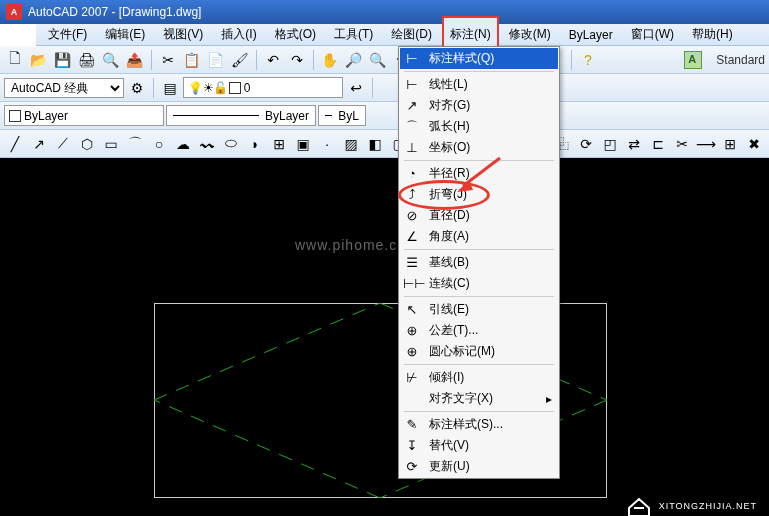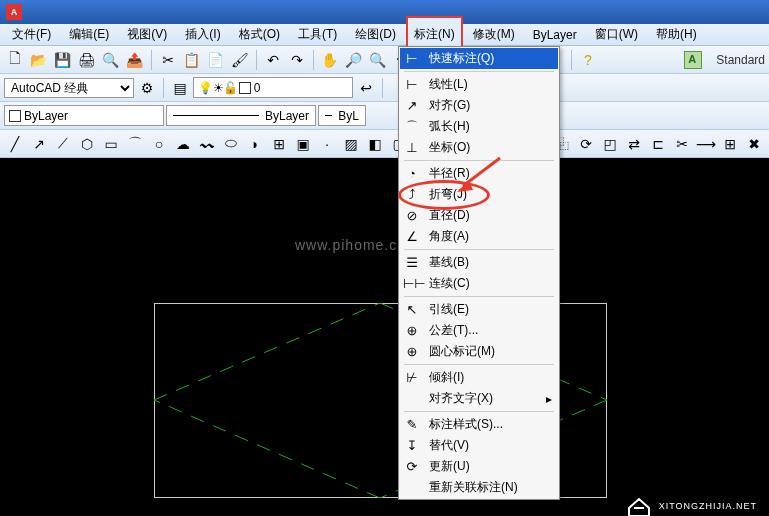--- a/index.html
+++ b/index.html
@@ -1,26 +1,26 @@
 <!DOCTYPE html>
 <html><head>
 <meta charset="utf-8">
 <style>
 * { margin: 0; padding: 0; box-sizing: border-box; font-family: "Microsoft YaHei", SimSun, Arial, sans-serif; font-size: 12px; }
 body { background: #fff; width: 769px; height: 516px; overflow: hidden; position: relative; }
 .titlebar { background: linear-gradient(#3a78d6, #2558a8); color: #fff; height: 24px; display: flex; align-items: center; padding: 0 6px; }
 .titlebar .app-icon { width: 16px; height: 16px; background: #d33; margin-right: 6px; display: inline-flex; align-items: center; justify-content: center; font-size: 9px; font-weight: bold; }
-.menubar { background: linear-gradient(#e9f2fb, #d7e6f7); height: 22px; display: flex; align-items: center; padding: 0 4px; gap: 2px; border-bottom: 1px solid #a6c0de; }
+.menubar { background: linear-gradient(#e9f2fb, #d7e6f7); height: 22px; display: flex; align-items: center; padding: 0 4px; gap: 2px; border-bottom: 1px solid #a6c0de; margin-left: 36px; }
 .menubar .mitem { padding: 2px 8px; cursor: default; }
 .menubar .mitem.highlighted { border: 2px solid #e83b2e; padding: 8px 6px; background: #e3eefb; }
 .toolbar { background: linear-gradient(#f3f7fc, #dde9f5); height: 28px; display: flex; align-items: center; padding: 2px 4px; gap: 2px; border-bottom: 1px solid #b4cce5; }
 .tbtn { width: 22px; height: 22px; display: inline-flex; align-items: center; justify-content: center; border: 1px solid transparent; font-size: 14px; }
 .sep { width: 1px; height: 20px; background: #a6c0de; margin: 0 3px; }
 .toolbar input[type=text], .toolbar select { height: 20px; border: 1px solid #999; font-size: 12px; background: #fff; padding: 0 2px; }
-.workspace-sel { width: 130px; }
+.workspace-sel { width: 120px; }
 .swatch { width: 12px; height: 12px; display: inline-block; border: 1px solid #333; background: #fff; vertical-align: middle; margin-right: 3px; }
 .layer-combo { display: inline-flex; align-items: center; border: 1px solid #999; background: #fff; height: 21px; padding: 0 4px; width: 160px; }
 .line-combo { display: inline-flex; align-items: center; border: 1px solid #999; background: #fff; height: 21px; padding: 0 6px; width: 150px; }
 .line-preview { flex: 1; height: 0; border-top: 1px solid #000; margin-right: 6px; }
 .style-label { margin-left: 12px; color: #333; }
 .canvas { background: #000; height: 370px; position: relative; overflow: hidden; }
 .rect { position: absolute; border: 1px solid #ccc; left: 154px; top: 145px; width: 453px; height: 195px; }
 svg.diamond { position: absolute; left: 154px; top: 145px; }
 .diamond line { stroke: #1fa81f; stroke-dasharray: 14 10; }
 .watermark1 { position: absolute; left: 295px; top: 79px; color: #666; font-size: 14px; font-family: Arial; letter-spacing: 1px; }
@@ -35,20 +35,21 @@
 .arrow-red { position: absolute; left: 455px; top: 156px; z-index: 60; }
 .arrow-red svg { width: 50px; height: 40px; }
 .std-icon { width: 18px; height: 18px; background: #b8dca8; border: 1px solid #5a9a3a; position: relative; }
 .std-icon::after { content: "A"; position: absolute; left: 3px; top: 1px; font-size: 11px; color: #2a6a1a; font-weight: bold; }
 </style>
 </head>
 <body>
 
 <div class="titlebar">
   <span class="app-icon">A</span>
+  <span>AutoCAD 2007 - [Drawing1.dwg]</span>
 </div>
 
 <div class="menubar">
   <span class="mitem">文件(F)</span>
   <span class="mitem">编辑(E)</span>
   <span class="mitem">视图(V)</span>
   <span class="mitem">插入(I)</span>
   <span class="mitem">格式(O)</span>
   <span class="mitem">工具(T)</span>
   <span class="mitem">绘图(D)</span>
@@ -174,21 +175,21 @@
       </svg>
     <div>
       <div style="font-size:9px;letter-spacing:1px">XITONGZHIJIA.NET</div>
     </div>
   </div>
 </div>
 
 <div class="dropdown">
   <div class="ditem sel">
       <span class="dicon">⊢</span>
-      <span>快速标注(Q)</span>
+      <span>标注样式(Q)</span>
     </div>
   <div class="dsep"></div>
   <div class="ditem">
       <span class="dicon">⊢</span>
       <span>线性(L)</span>
     </div>
   <div class="ditem">
       <span class="dicon">↗</span>
       <span>对齐(G)</span>
     </div>
@@ -254,24 +255,20 @@
       <span class="dicon">✎</span>
       <span>标注样式(S)...</span>
     </div>
   <div class="ditem">
       <span class="dicon">↧</span>
       <span>替代(V)</span>
     </div>
   <div class="ditem">
       <span class="dicon">⟳</span>
       <span>更新(U)</span>
-    </div>
-  <div class="ditem">
-      <span class="dicon"></span>
-      <span>重新关联标注(N)</span>
     </div>
 </div>
 
 <div class="ring-oval"></div>
 <div class="arrow-red">
   <svg viewBox="0 0 50 40">
       <path d="M45 2 L8 30" stroke="#e83b2e" stroke-width="3" fill="none"></path>
       <path d="M2 36 L14 24 L18 34 Z" fill="#e83b2e"></path>
     </svg>
 </div>

